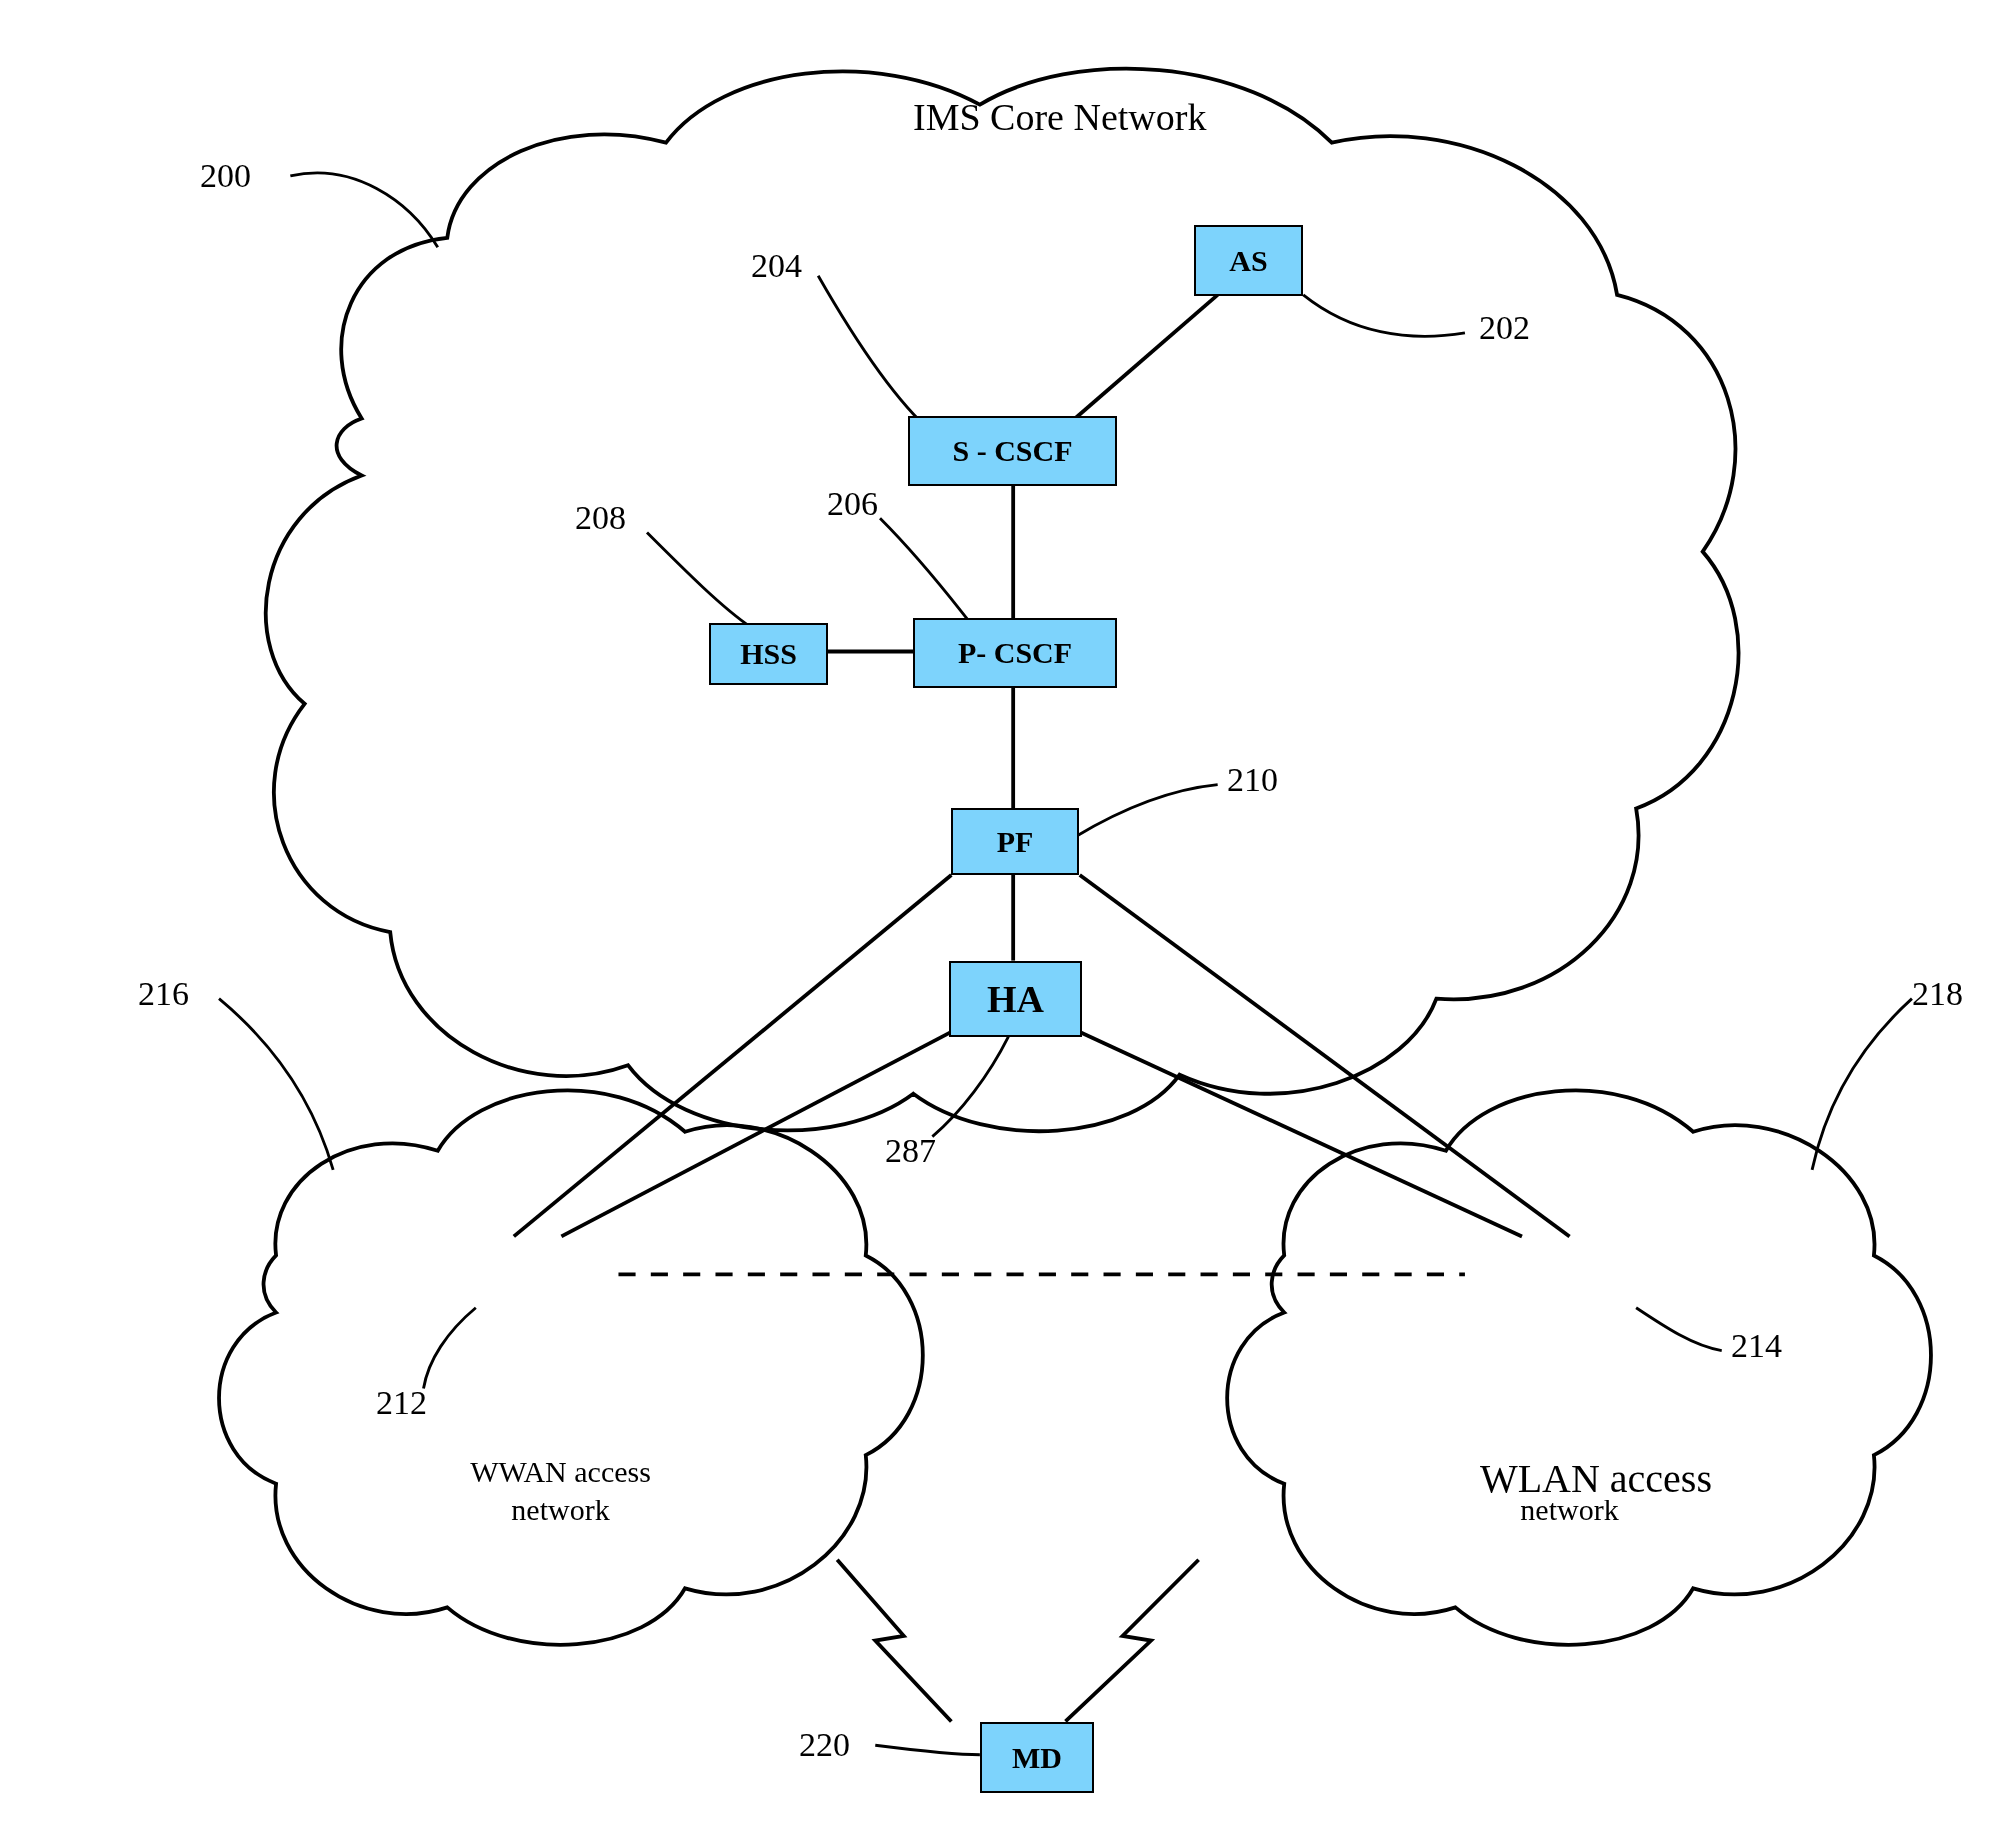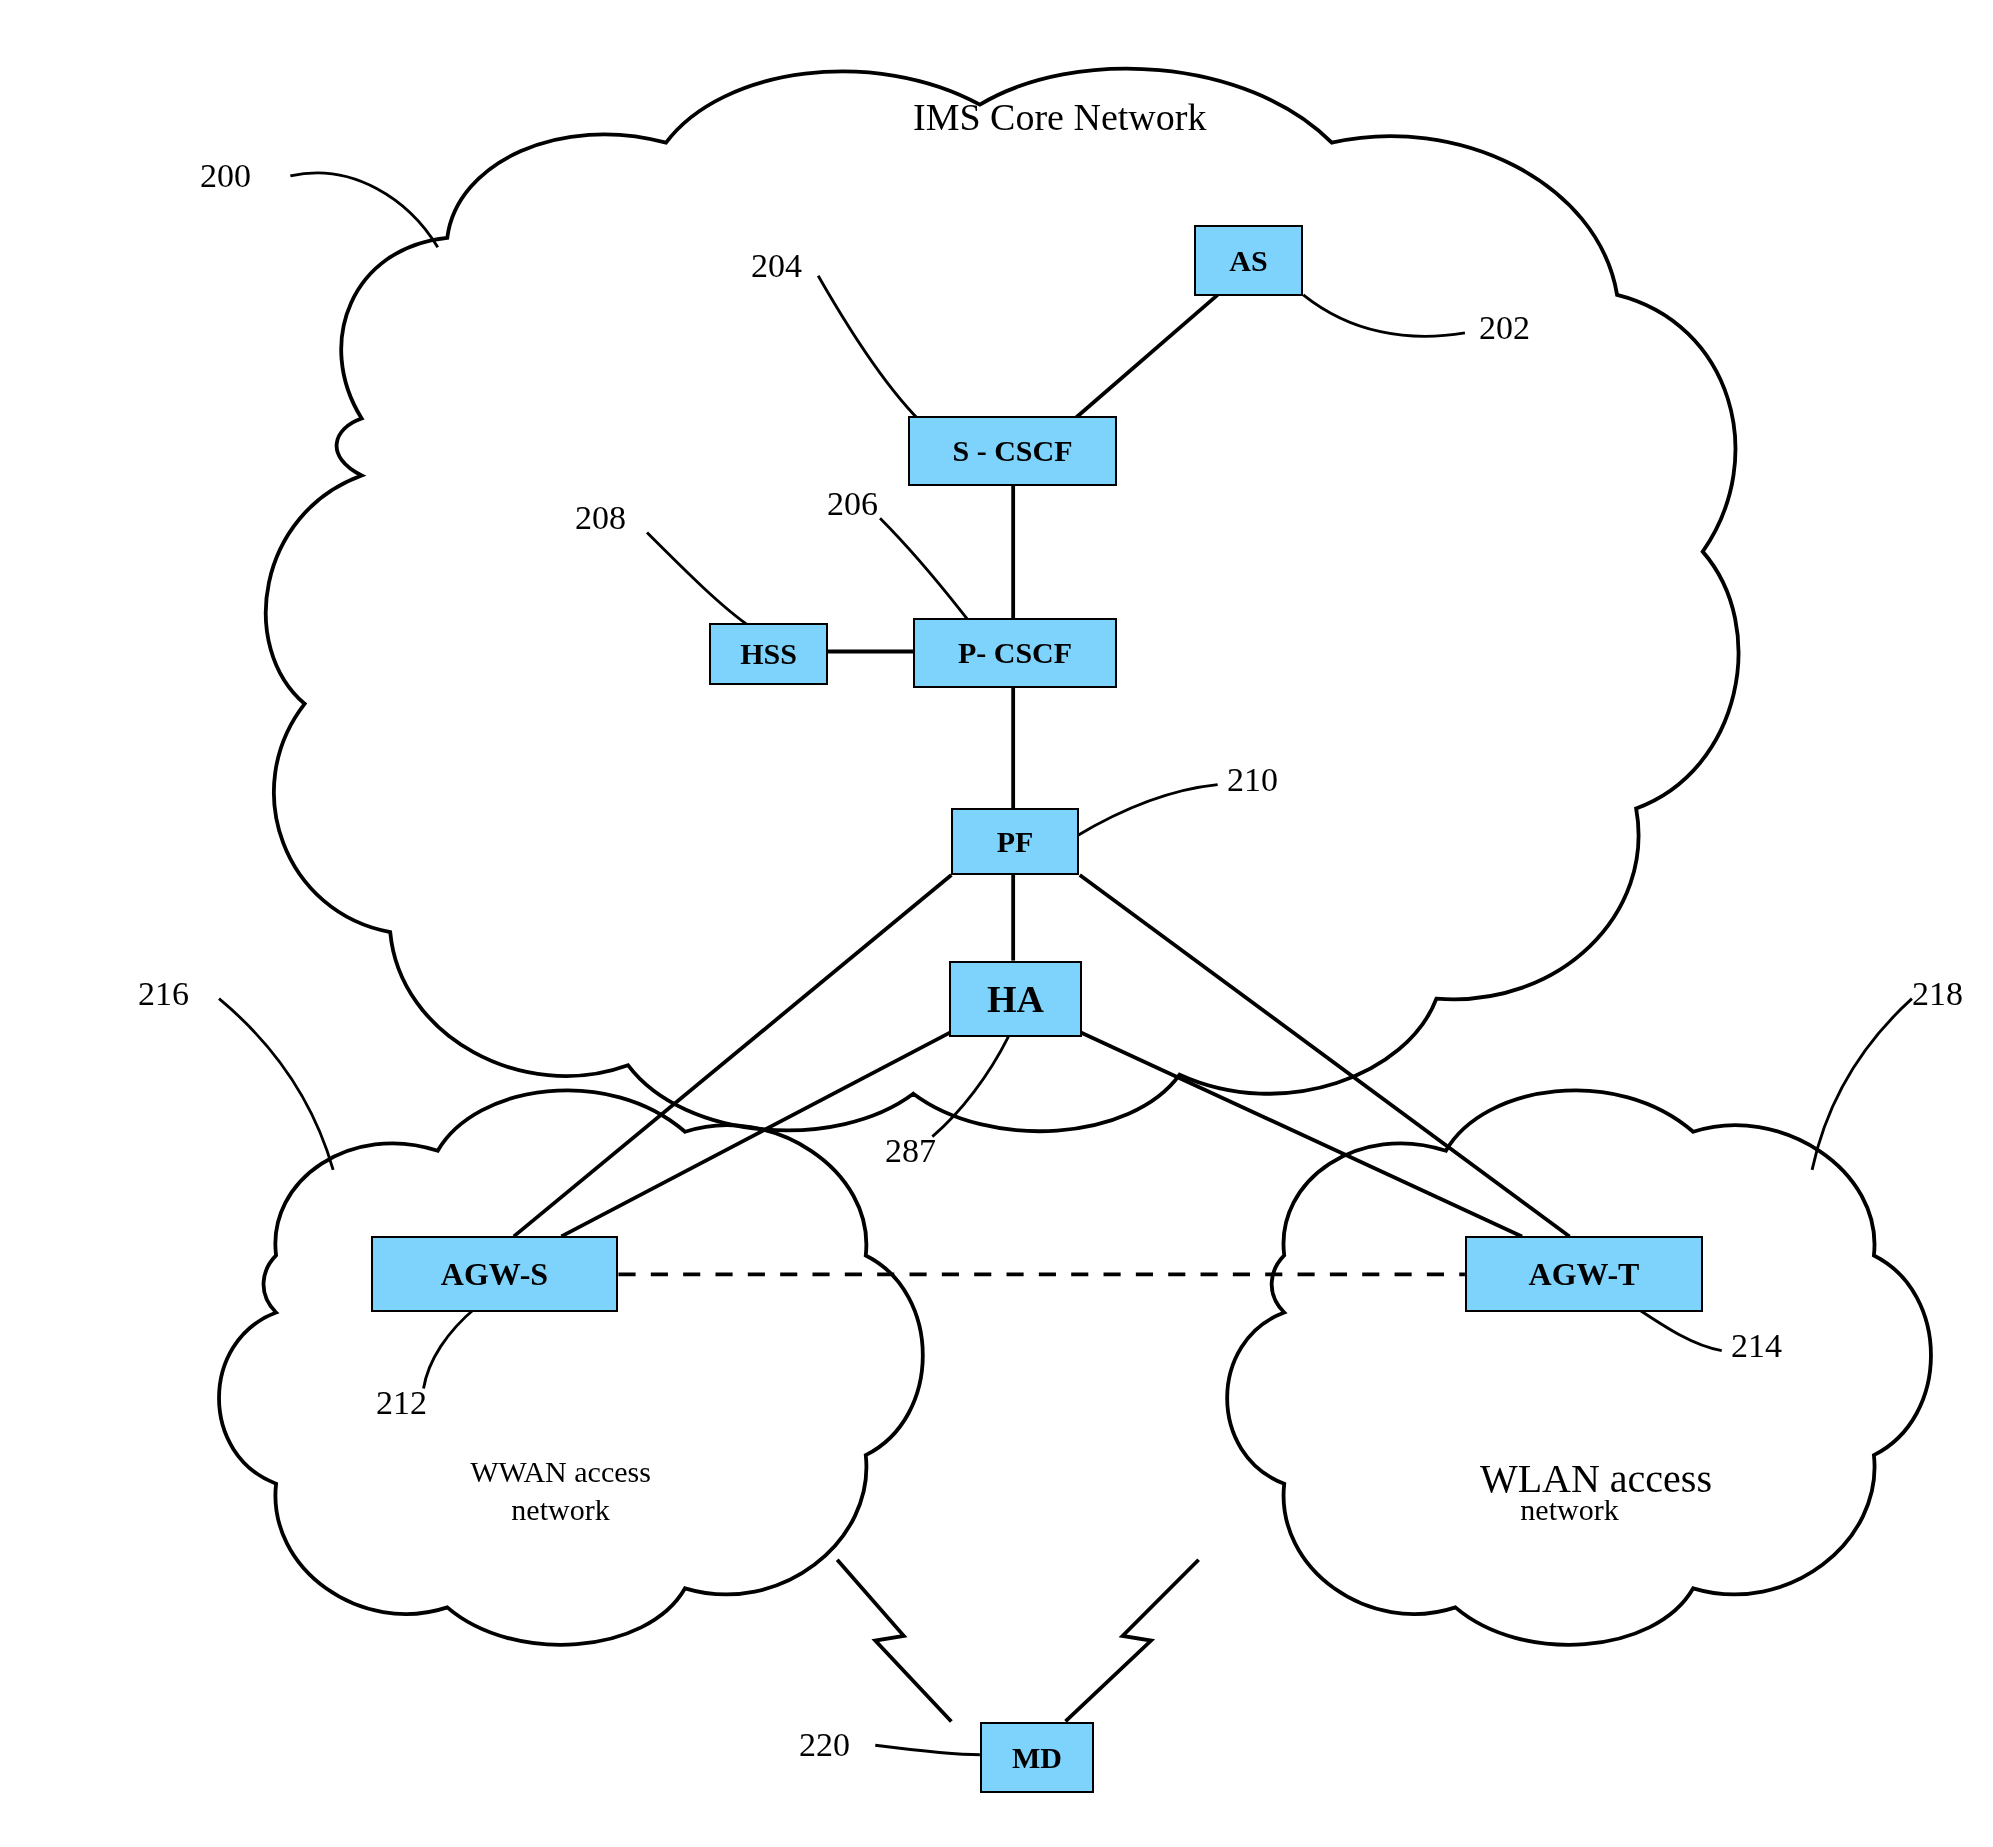--- a/index.html
+++ b/index.html
@@ -150,22 +150,20 @@
   <div class="refnum" style="left:376px; top:1384px;">212</div>
   <div class="refnum" style="left:1731px; top:1327px;">214</div>
   <div class="refnum" style="left:799px; top:1726px;">220</div>
 
   <div class="box" style="left:1194px; top:225px; width:109px; height:71px;">AS</div>
   <div class="box" style="left:908px; top:416px; width:209px; height:70px;">S - CSCF</div>
   <div class="box" style="left:913px; top:618px; width:204px; height:70px;">P- CSCF</div>
   <div class="box" style="left:709px; top:623px; width:119px; height:62px;">HSS</div>
   <div class="box" style="left:951px; top:808px; width:128px; height:67px;">PF</div>
   <div class="box" style="left:949px; top:961px; width:133px; height:76px; font-size:38px;">HA</div>
-  <div class="box" style="left:371px; top:1236px; width:247px; height:76px; font-size:32px;">AGW-S</div>
-  <div class="box" style="left:1465px; top:1236px; width:238px; height:76px; font-size:32px;">AGW-T</div>
   <div class="box" style="left:980px; top:1722px; width:114px; height:71px;">MD</div>
 
   <div class="label" style="left:418px; top:1455px; font-size:30px; text-align:center; width:285px;">WWAN access</div>
   <div class="label" style="left:418px; top:1493px; font-size:30px; text-align:center; width:285px;">network</div>
   <div class="label" style="left:1427px; top:1455px; font-size:40px; text-align:right; width:285px;">WLAN access</div>
   <div class="label" style="left:1427px; top:1493px; font-size:30px; text-align:center; width:285px;">network</div>
 
 </div>
 
 

